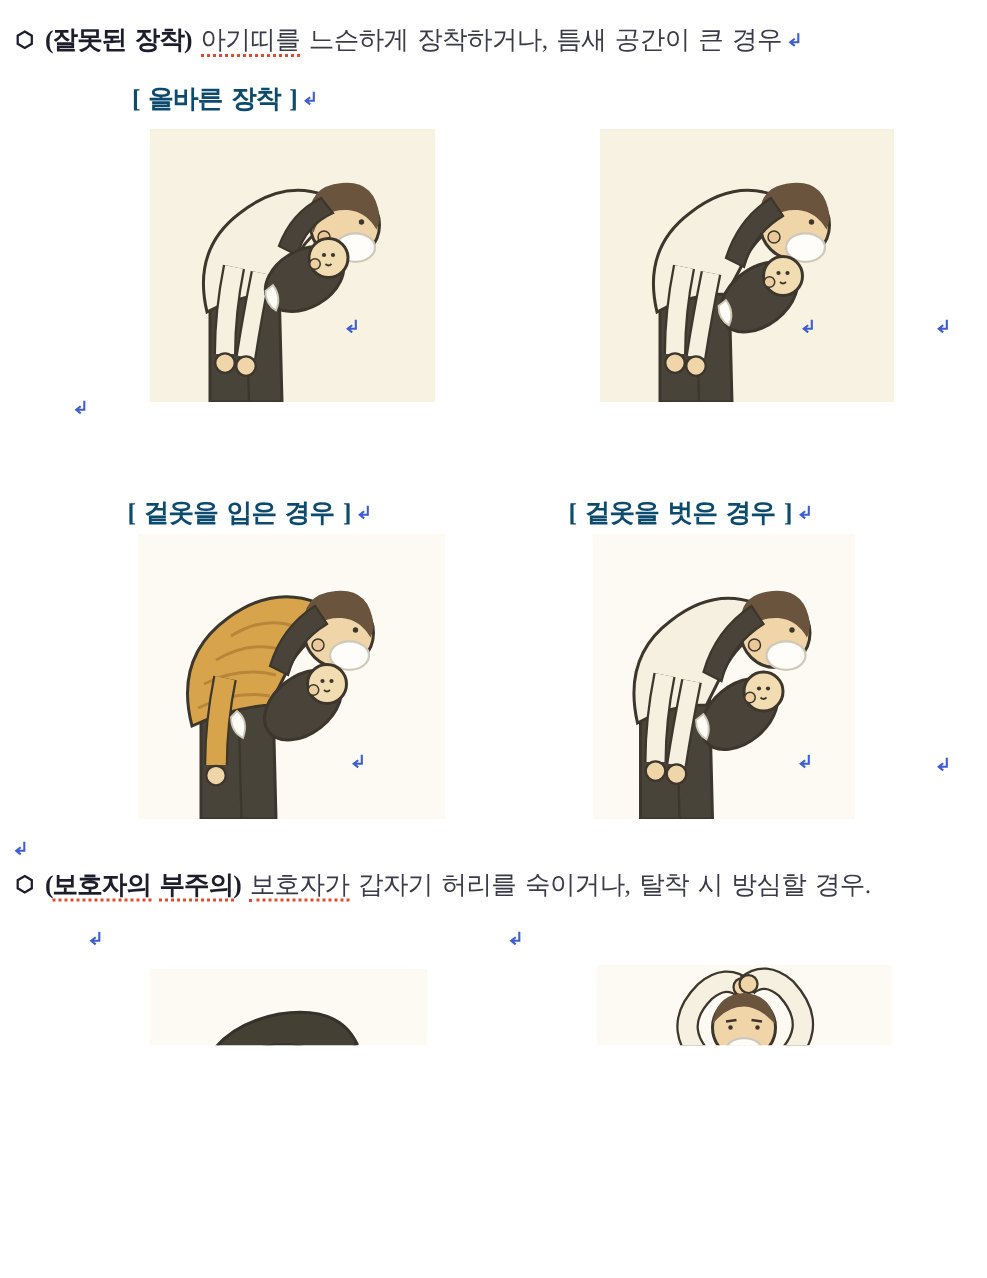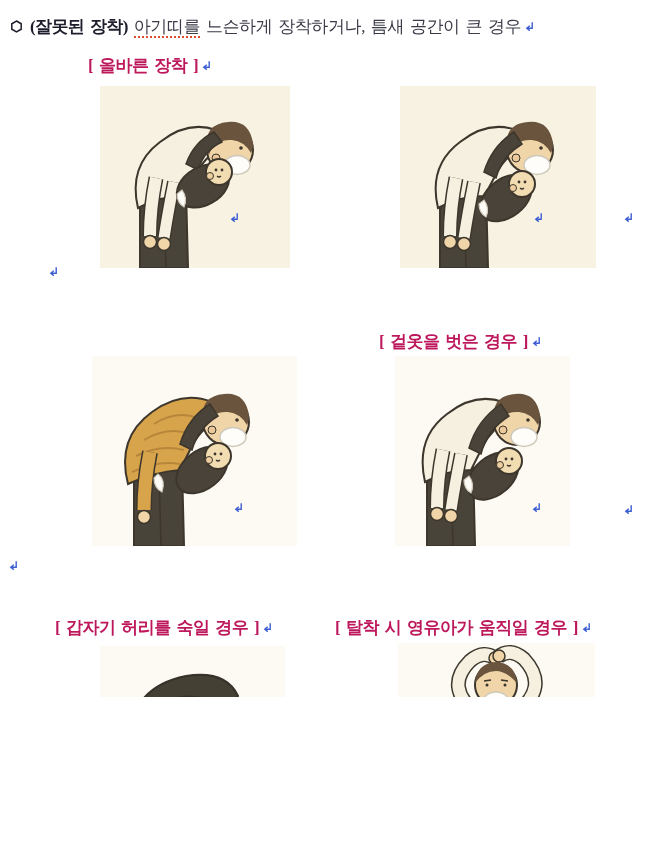--- a/index.html
+++ b/index.html
@@ -2,21 +2,21 @@
 <html><head>
 <meta charset="utf-8">
 <style>
   html,body{margin:0;padding:0;background:#fff;}
   .page{position:relative;width:658px;height:697px;background:#ffffff;overflow:hidden;
         font-family:"Liberation Serif","DejaVu Serif",serif;color:#3a3a48;}
   .para{position:absolute;white-space:nowrap;font-size:17px;letter-spacing:-0.4px;word-spacing:2px;line-height:24px;}
   .para .b{font-weight:bold;color:#1d1d2b;letter-spacing:-0.6px;}
   .para .sp{border-bottom:2px dotted #e04a2f;padding-bottom:0px;}
   .para .red{color:#cf3a2a;font-weight:bold;}
-  .label{position:absolute;white-space:nowrap;font-size:17px;font-weight:bold;color:#be185d;letter-spacing:-0.5px;word-spacing:2px;}
+  .label{position:absolute;white-space:nowrap;font-size:17px;font-weight:bold;color:#0c4a6e;letter-spacing:-0.5px;word-spacing:2px;}
   .bullet{display:inline-block;vertical-align:-1px;margin-right:7px;}
   .rm{display:inline-block;vertical-align:-1px;margin-left:3px;}
   .rm-abs{position:absolute;}
   .illus{position:absolute;display:block;}
 </style>
 </head>
 <body>
 
 <div class="page">
 
@@ -94,20 +94,25 @@
     </svg>
   <svg class="rm-abs" style="left:623px;top:212px" width="11" height="12" viewBox="0 0 11 12">
       <path d="M8.2 1.2 V7.2 H3.4 M5.8 4.8 L2.8 7.2 L5.8 9.6" fill="none" stroke="#3c5ed2" stroke-width="1.4"></path>
     </svg>
 
   <svg class="rm-abs" style="left:48px;top:266px" width="11" height="12" viewBox="0 0 11 12">
       <path d="M8.2 1.2 V7.2 H3.4 M5.8 4.8 L2.8 7.2 L5.8 9.6" fill="none" stroke="#3c5ed2" stroke-width="1.4"></path>
     </svg>
 
 
+  <div class="label" style="left:85px;top:330px">
+    <span>[ 겉옷을 입은 경우 ]</span><svg class="rm" width="11" height="12" viewBox="0 0 11 12">
+        <path d="M8.2 1.2 V7.2 H3.4 M5.8 4.8 L2.8 7.2 L5.8 9.6" fill="none" stroke="#3c5ed2" stroke-width="1.4"></path>
+      </svg>
+  </div>
   <div class="label" style="left:379px;top:330px">
     <span>[ 겉옷을 벗은 경우 ]</span><svg class="rm" width="11" height="12" viewBox="0 0 11 12">
         <path d="M8.2 1.2 V7.2 H3.4 M5.8 4.8 L2.8 7.2 L5.8 9.6" fill="none" stroke="#3c5ed2" stroke-width="1.4"></path>
       </svg>
   </div>
 
   <svg class="illus" style="left:92px;top:356px" width="205" height="190" viewBox="0 0 205 190">
     <rect width="205" height="190" fill="#fcfaf3"></rect>
     <path d="M42 112 L90 110 L92 190 L42 190 Z" fill="#49443a" stroke="#3c362c" stroke-width="2"></path>
     <line x1="67" y1="114" x2="69" y2="190" stroke="#3c362c" stroke-width="1.5"></line>
@@ -167,28 +172,33 @@
       <path d="M8.2 1.2 V7.2 H3.4 M5.8 4.8 L2.8 7.2 L5.8 9.6" fill="none" stroke="#3c5ed2" stroke-width="1.4"></path>
     </svg>
   <svg class="rm-abs" style="left:623px;top:504px" width="11" height="12" viewBox="0 0 11 12">
       <path d="M8.2 1.2 V7.2 H3.4 M5.8 4.8 L2.8 7.2 L5.8 9.6" fill="none" stroke="#3c5ed2" stroke-width="1.4"></path>
     </svg>
 
   <svg class="rm-abs" style="left:8px;top:560px" width="11" height="12" viewBox="0 0 11 12">
       <path d="M8.2 1.2 V7.2 H3.4 M5.8 4.8 L2.8 7.2 L5.8 9.6" fill="none" stroke="#3c5ed2" stroke-width="1.4"></path>
     </svg>
 
+  <div class="para" style="left:10px;top:578px">
+    <svg class="bullet" width="13" height="13" viewBox="0 0 13 13">
+        <polygon points="6.5,1 11.2,3.8 11.2,9.2 6.5,12 1.8,9.2 1.8,3.8" fill="none" stroke="#1d1d2b" stroke-width="1.5"></polygon>
+      </svg><span><span class="b">(</span><span class="b sp">보호자의</span><span class="b"> </span><span class="b sp">부주의</span><span class="b">)</span><span> </span><span class="sp">보호자가</span><span> 갑자기 허리를 숙이거나, 탈착 시 방심할 경우.</span></span>
+  </div>
 
   <div class="label" style="left:55px;top:616px">
-    <span>[ 갑자기 허리를 숙일 경우 ]</span><svg class="rm" width="11" height="12" viewBox="0 0 11 12">
+    <svg class="rm" width="11" height="12" viewBox="0 0 11 12">
         <path d="M8.2 1.2 V7.2 H3.4 M5.8 4.8 L2.8 7.2 L5.8 9.6" fill="none" stroke="#3c5ed2" stroke-width="1.4"></path>
       </svg>
   </div>
   <div class="label" style="left:335px;top:616px">
-    <span>[ 탈착 시 영유아가 움직일 경우 ]</span><svg class="rm" width="11" height="12" viewBox="0 0 11 12">
+    <svg class="rm" width="11" height="12" viewBox="0 0 11 12">
         <path d="M8.2 1.2 V7.2 H3.4 M5.8 4.8 L2.8 7.2 L5.8 9.6" fill="none" stroke="#3c5ed2" stroke-width="1.4"></path>
       </svg>
   </div>
 
   <svg class="illus" style="left:100px;top:646px" width="185" height="204" viewBox="0 0 185 204">
     <rect width="185" height="204" fill="#fcfaf3"></rect>
     <path d="M30 104 Q26 42 86 30 Q126 24 138 50 L122 64 Q104 46 76 52 Q52 58 52 100 L60 176 L36 176 Z" fill="#454034" stroke="#36312a" stroke-width="2"></path>
     <path d="M66 120 L92 122 L94 176 L70 176 Z" fill="#454034" stroke="#36312a" stroke-width="2"></path>
     <ellipse cx="46" cy="180" rx="15" ry="6" fill="#36312a"></ellipse>
     <ellipse cx="82" cy="180" rx="15" ry="6" fill="#36312a"></ellipse>

